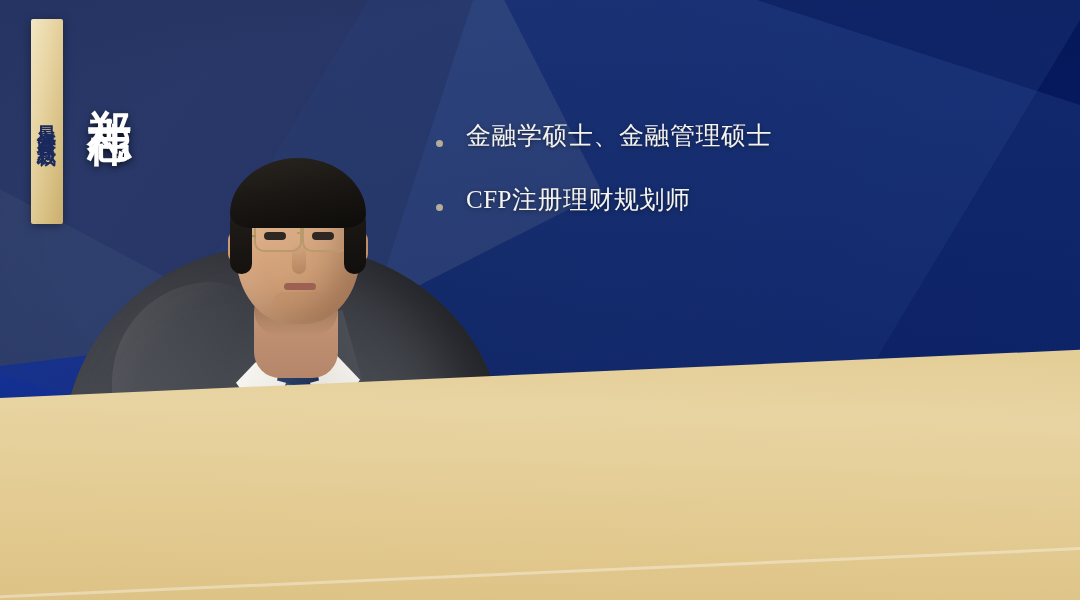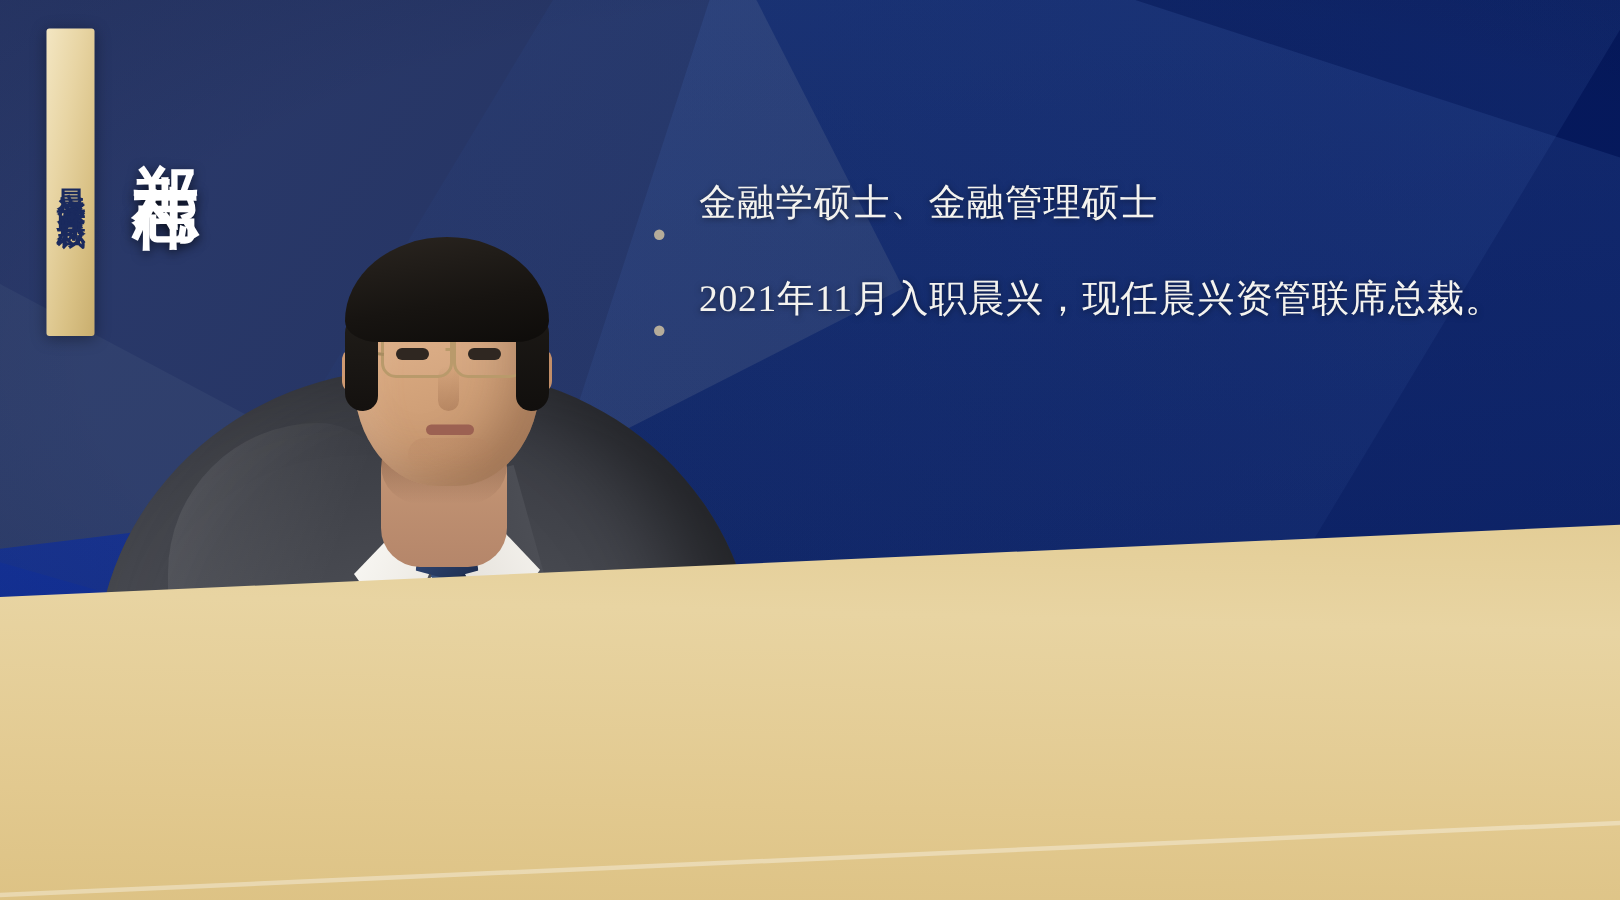--- a/index.html
+++ b/index.html
@@ -335,21 +335,21 @@
 
   
   .content {
     position: absolute;
     left: 436px;
     top: 112px;
     width: 600px;
   }
   .bullet-row {
     display: flex;
-    align-items: flex-end;
+    align-items: center;
     margin-bottom: 16px;
   }
   .bullet-dot {
     flex: 0 0 auto;
     width: 7px;
     height: 7px;
     border-radius: 50%;
     background: #b5ac9a;
     margin-top: 14px;
     margin-right: 23px;
@@ -420,17 +420,17 @@
 
   <div class="name-vertical">郑志伟</div>
 
   <div class="content">
     <div class="bullet-row">
       <span class="bullet-dot"></span>
       <span class="bullet-text">金融学硕士、金融管理硕士</span>
     </div>
     <div class="bullet-row">
       <span class="bullet-dot"></span>
-      <span class="bullet-text">2021年11月入职晨兴，现任晨兴资管联席总裁。</span>
+      <span class="bullet-text">CFP注册理财规划师</span>
     </div>
   </div>
 
 </div>
 
 </body></html>

